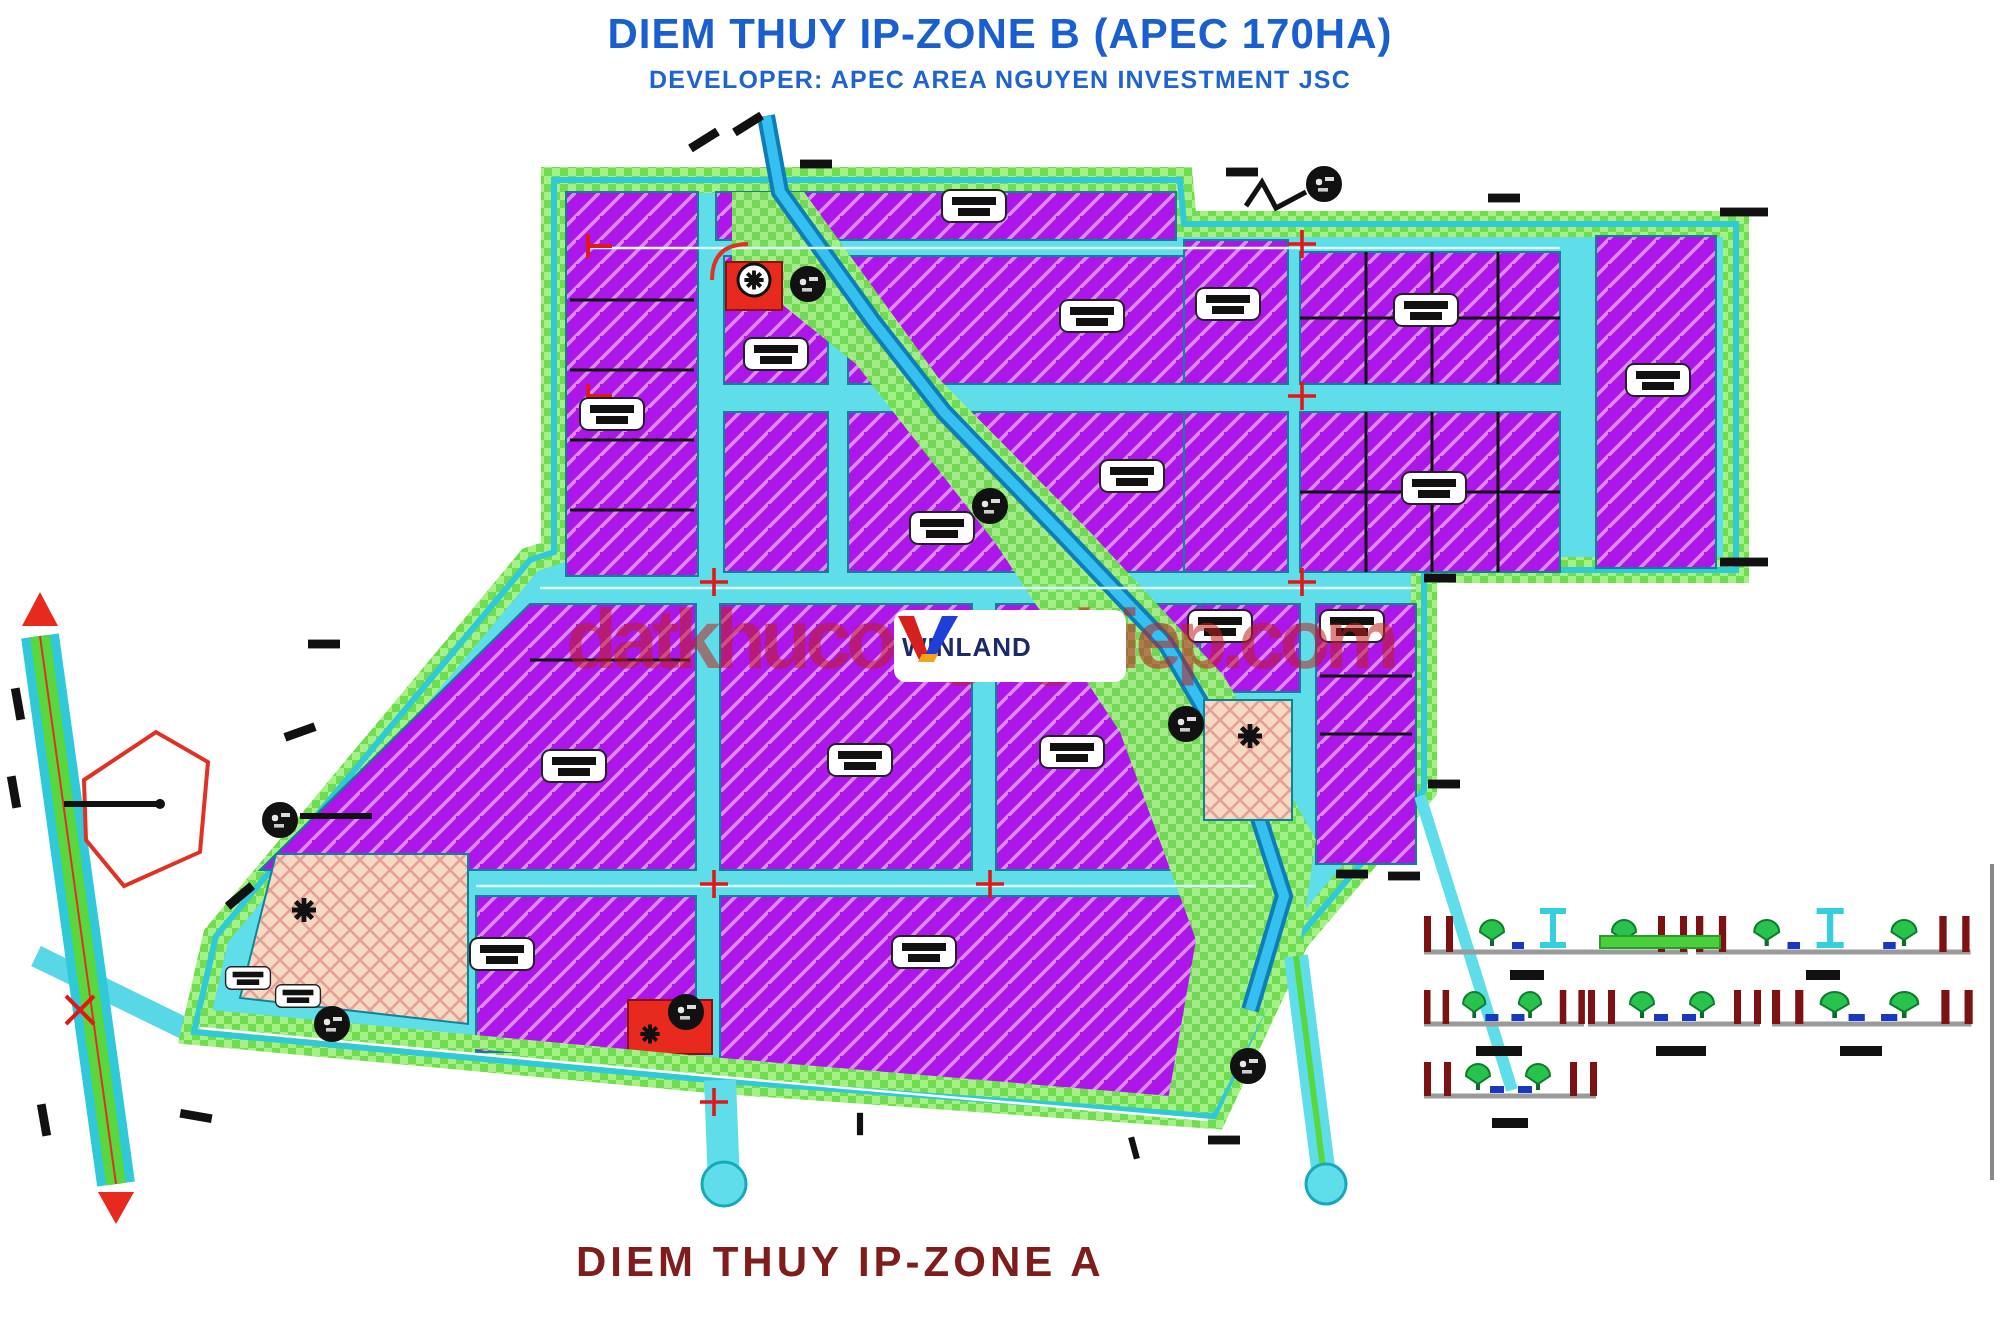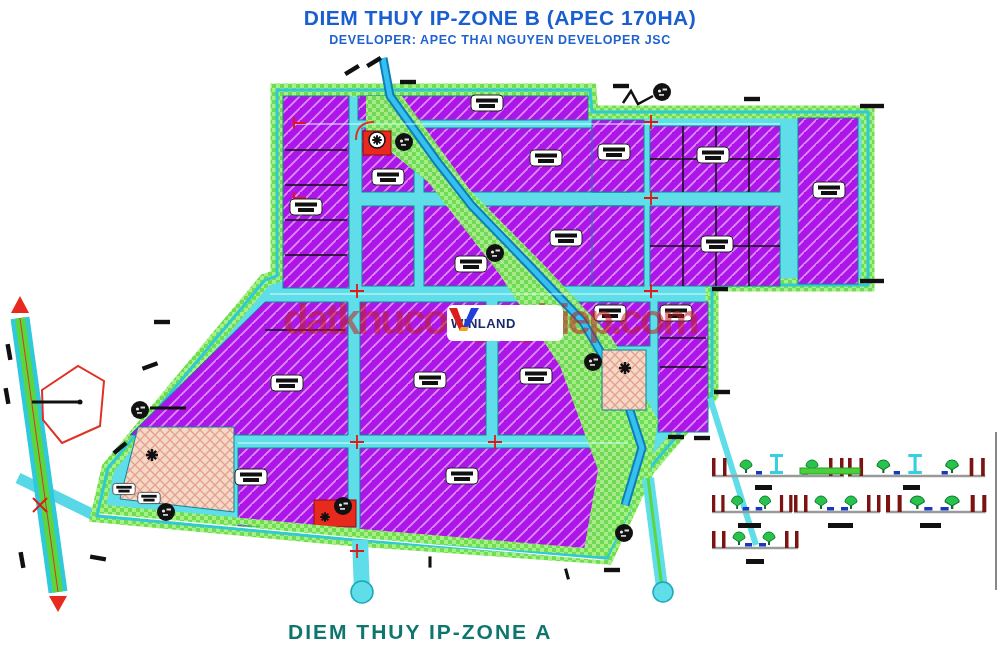--- a/index.html
+++ b/index.html
@@ -7,29 +7,29 @@
        font-family:"Liberation Sans", sans-serif;}
   .hdr{position:absolute;left:0;right:0;top:6px;text-align:center;color:#1a5fd0;
        font-weight:bold;font-size:21px;letter-spacing:.5px;}
   .sub{position:absolute;left:0;right:0;top:33px;text-align:center;color:#1e63cf;
        font-weight:bold;font-size:12.5px;letter-spacing:.6px;}
   .wm{position:absolute;left:283px;top:296px;font-size:42px;font-weight:bold;
       color:#c02020;opacity:.55;letter-spacing:-3px;z-index:6;white-space:nowrap;}
   .logo{position:absolute;left:447px;top:305px;width:116px;height:36px;background:#ffffff;
         border-radius:6px;z-index:7;display:flex;align-items:center;padding:0 4px;box-sizing:border-box;}
   .logo .brand{color:#1b2a6b;font-weight:bold;font-size:13px;letter-spacing:.5px;}
-  .ftr{position:absolute;left:288px;top:620px;color:#0f766e;font-weight:bold;
+  .ftr{position:absolute;left:288px;top:620px;color:#7f1d1d;font-weight:bold;
        font-size:21px;letter-spacing:2px;z-index:5;white-space:nowrap;}
   svg{position:absolute;left:0;top:0;z-index:1;}
 </style>
 </head>
 <body>
 
 <div class="hdr">DIEM THUY IP-ZONE B (APEC 170HA)</div>
-<div class="sub">DEVELOPER: APEC THAI NGUYEN DEVELOPER JSC</div>
+<div class="sub">DEVELOPER: APEC AREA NGUYEN INVESTMENT JSC</div>
 
 <svg width="1000" height="659" viewBox="0 0 1000 659">
   <defs>
     <pattern id="pp" width="12" height="12" patternUnits="userSpaceOnUse">
       <rect width="12" height="12" fill="#ac16e8"></rect>
       <path d="M-2,14 L14,-2 M4,20 L20,4" stroke="#de8bff" stroke-width="1.8"></path>
     </pattern>
     <pattern id="pg" width="8" height="8" patternUnits="userSpaceOnUse">
       <rect width="8" height="8" fill="#70dd50"></rect>
       <rect width="4" height="4" fill="#a5f186"></rect>

